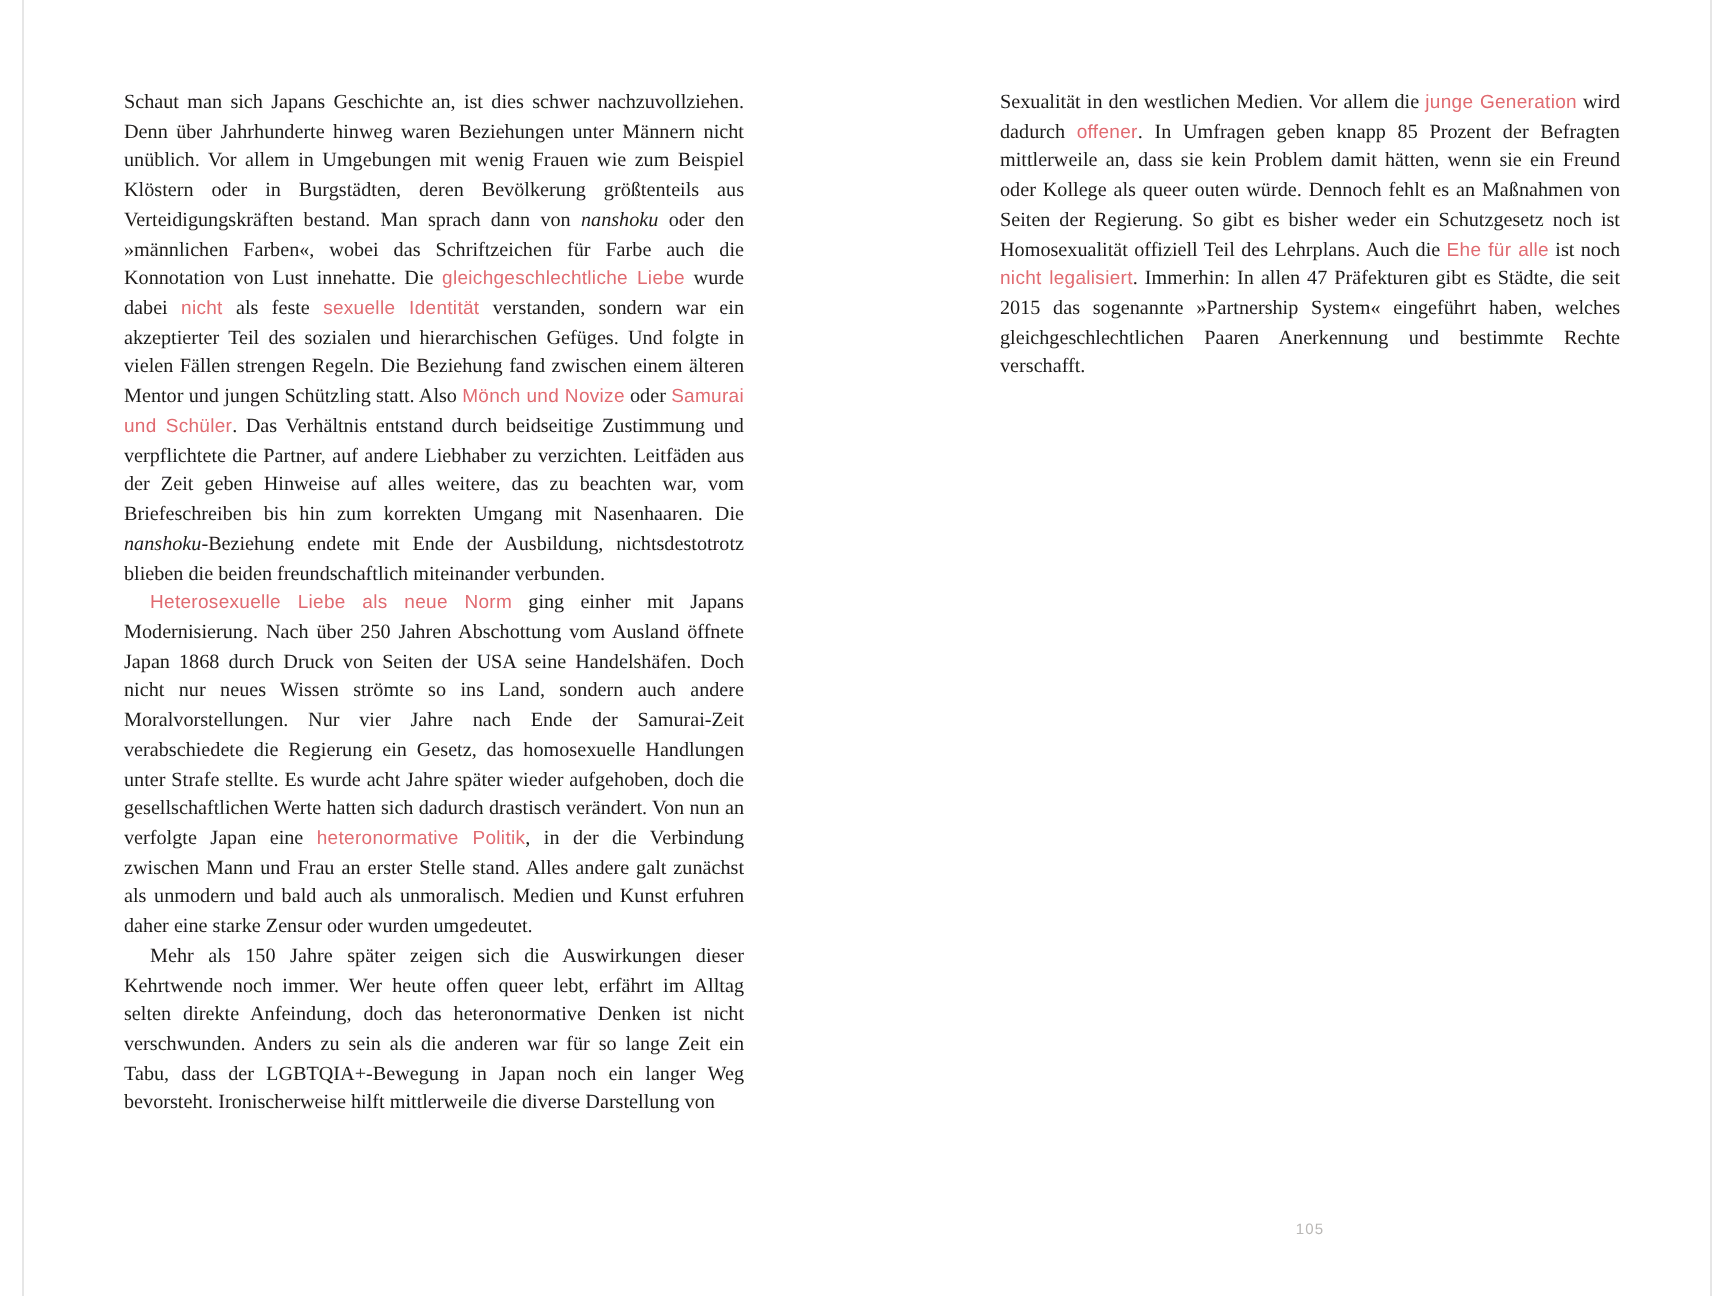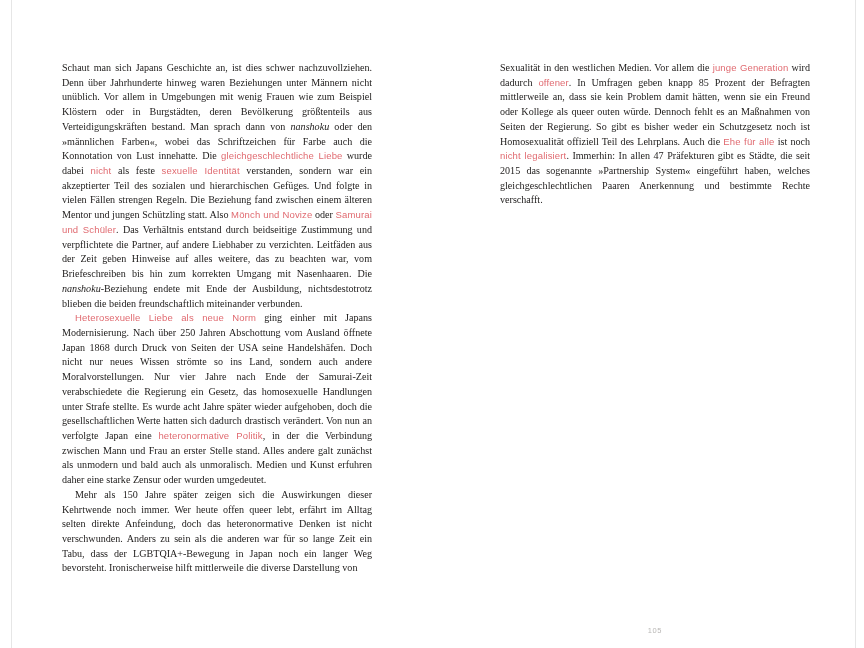--- a/index.html
+++ b/index.html
@@ -29,21 +29,21 @@
     top: 0;
     bottom: 0;
     width: 1px;
     background: #e6e6e6;
   }
   .edge-rule.left  { left: 11px; }
   .edge-rule.right { left: 855px; }
 
   .page {
     position: absolute;
-    top: 16px;
+    top: 0;
     height: 464px;
   }
   .page.verso { left: 12px;  width: 420px; }
   .page.recto { left: 432px; width: 423px; }
 
   .column {
     position: absolute;
     top: 45px;
     width: 310px;
     font-size: 10.1px;

